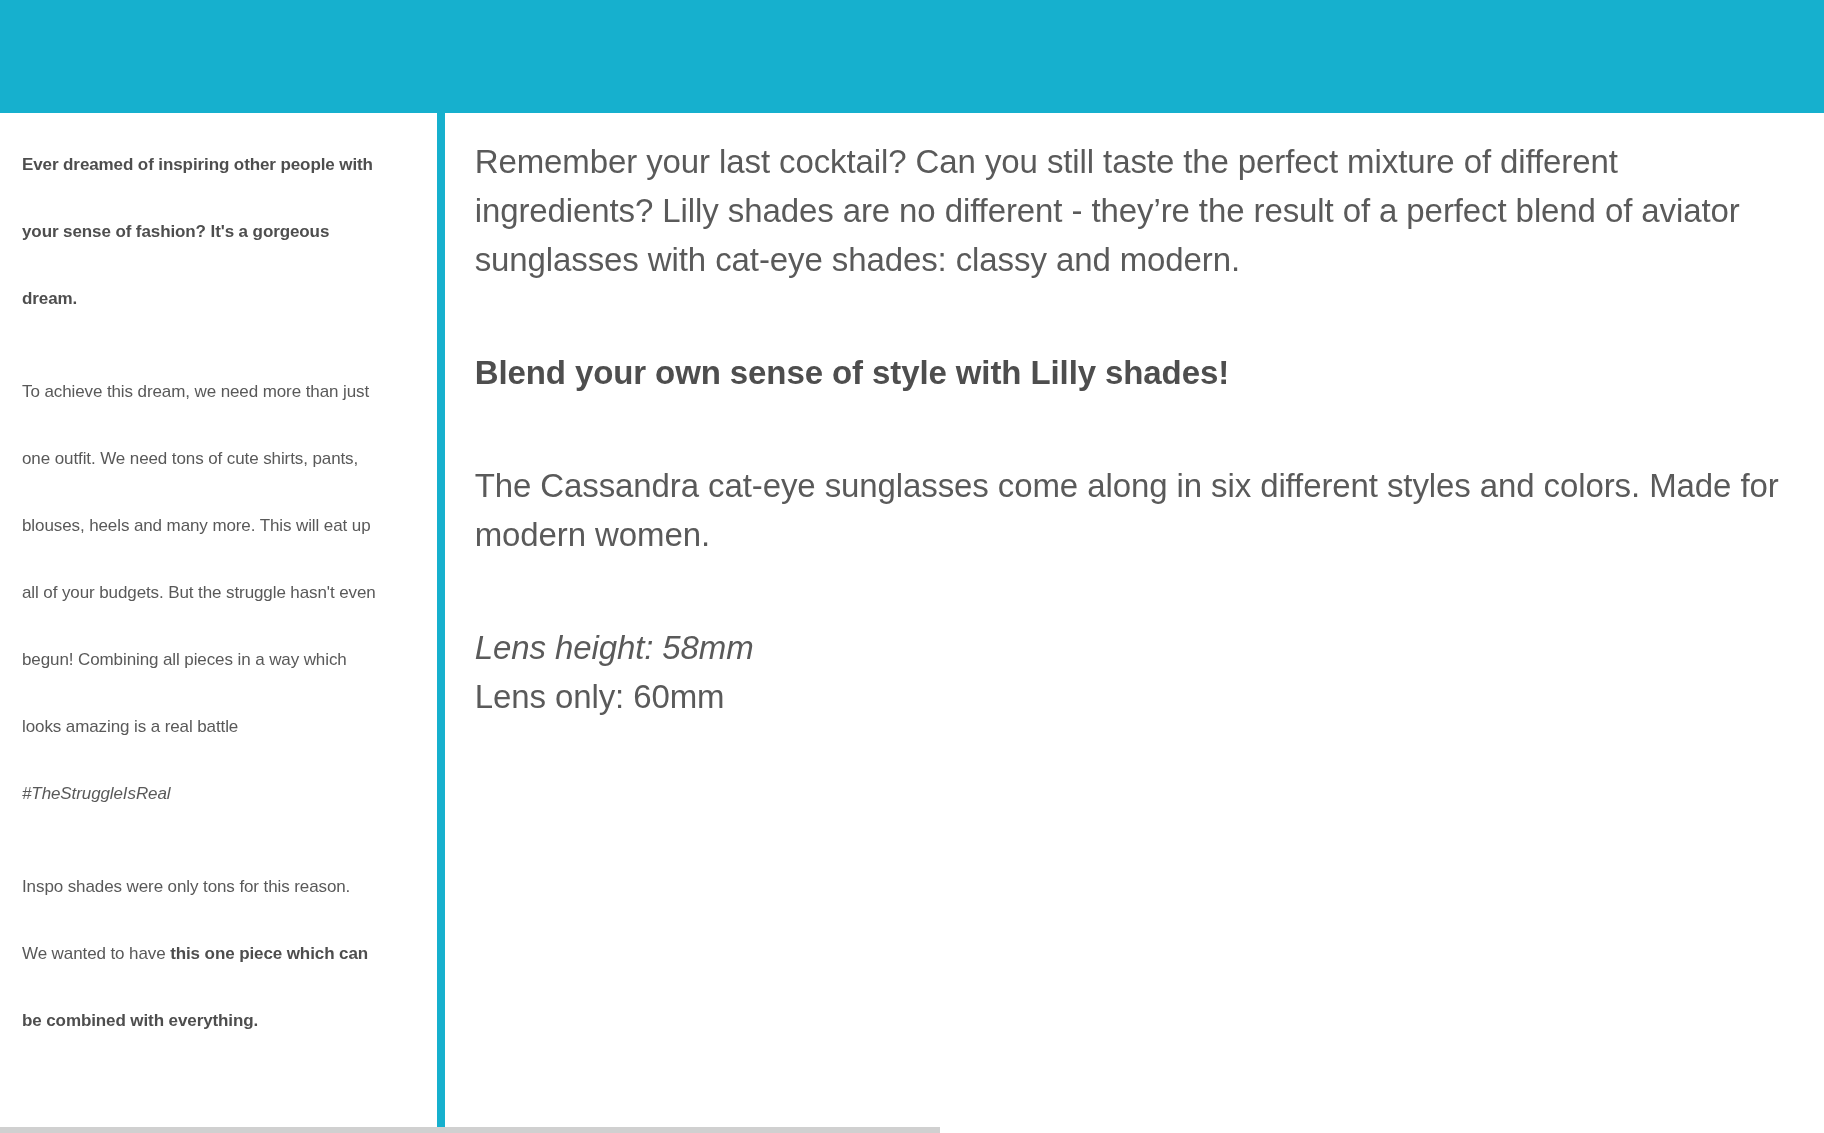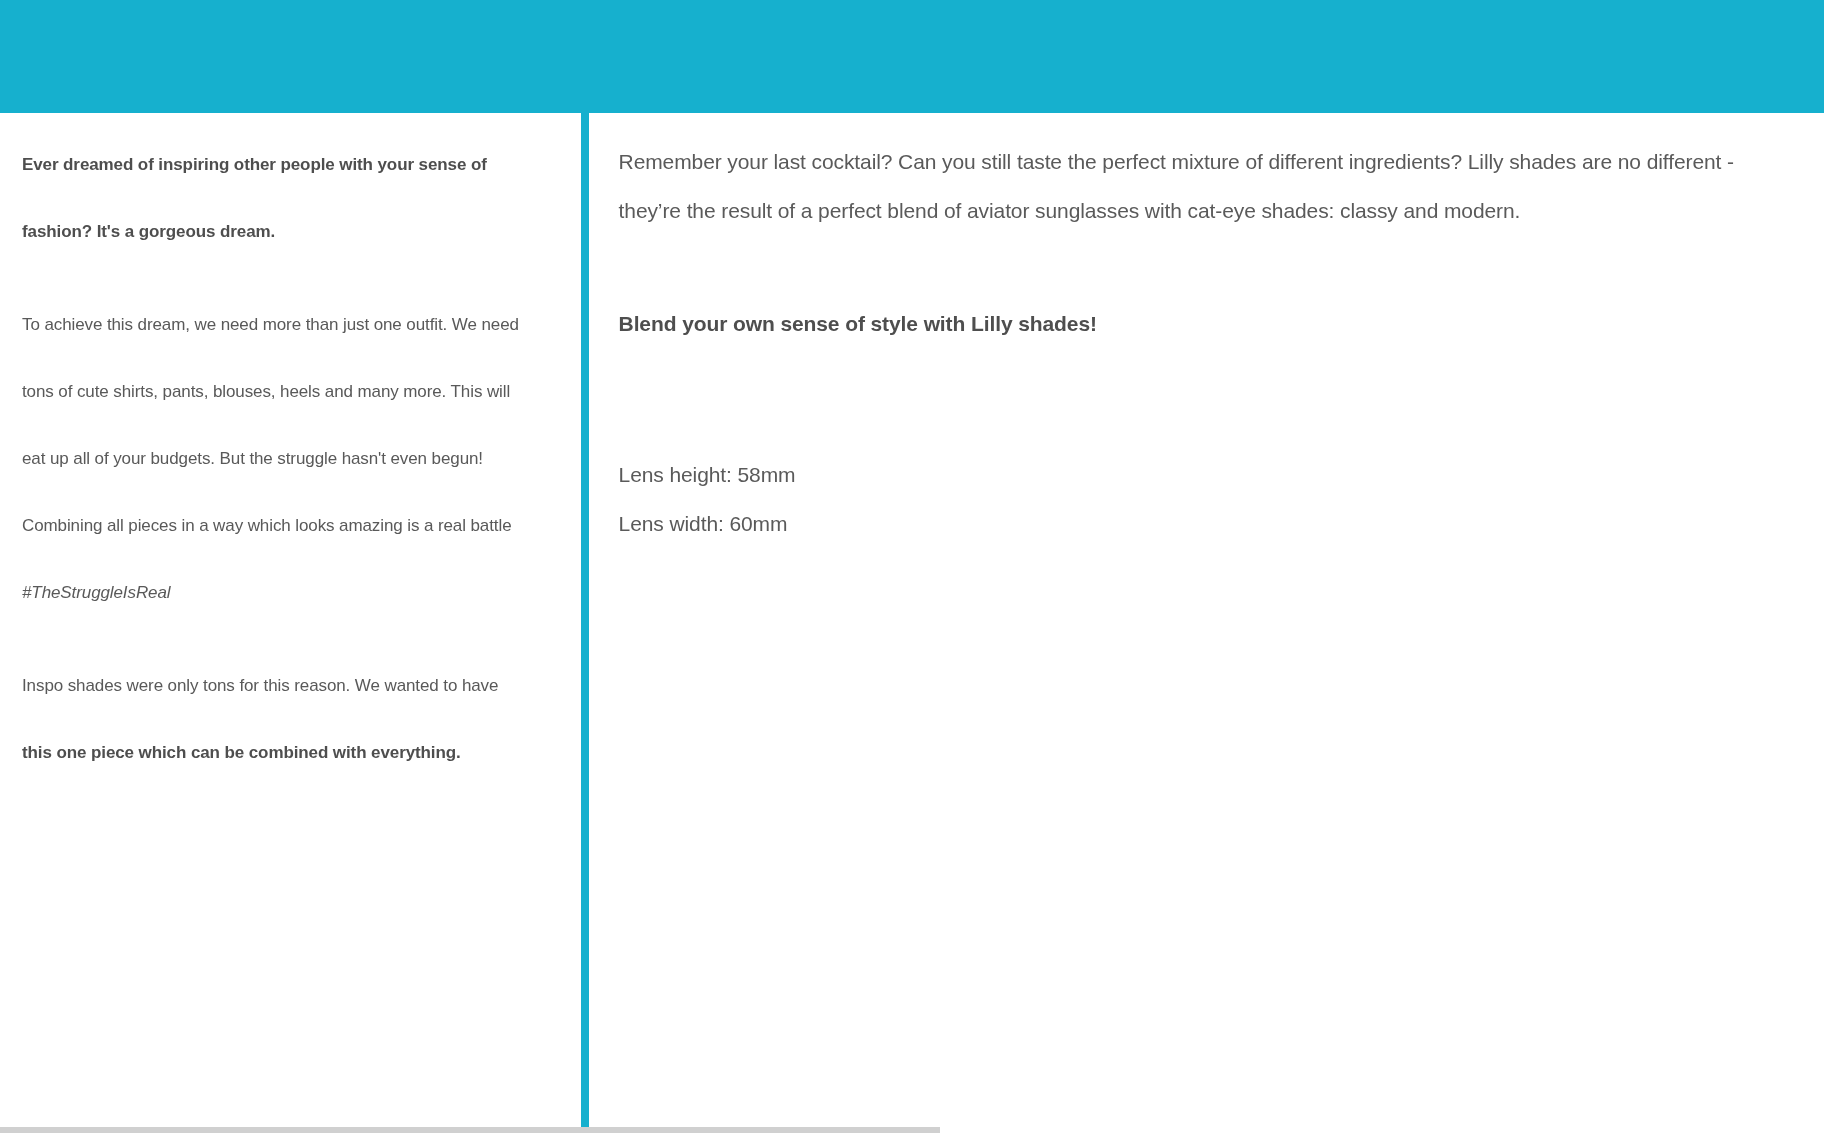--- a/index.html
+++ b/index.html
@@ -60,38 +60,39 @@
     color: #595959;
     font-size: 25.5px;
     line-height: 1.67;
     letter-spacing: -0.1px;
   }
   .col-left p {
     font-size: 17px;
     line-height: 67px;
   }
   .col-right p {
-    font-size: 21px;
+    font-size: 33px;
     line-height: 49px;
     color: #5a5a5a;
   }
   b, strong {
     font-weight: bold;
     color: #4e4e4e;
   }
   i, em {
   }
   .spacer-lg {
     height: 46px;
   }
   .spacer-md {
     height: 38px;
   }
   .tight {
     margin-bottom: 0;
+    font-style: italic;
   }
   .bottom-strip {
     position: absolute;
     left: 0;
     bottom: 0;
     width: 940px;
     height: 6px;
     background: #d0d0d0;
   }
 </style>
@@ -128,28 +129,31 @@
       </p>
 
       <div class="spacer-md"></div>
 
       <p>
         <b>Blend your own sense of style with Lilly shades!</b>
       </p>
 
       <div class="spacer-md"></div>
 
+      <p>
+        <span>The Cassandra cat-eye sunglasses come along in six different styles and colors. Made for modern women.</span>
+      </p>
 
       <div class="spacer-md"></div>
 
       <p class="tight">
         <span>Lens height: 58mm</span>
       </p>
       <p>
-        <span>Lens width: 60mm</span>
+        <span>Lens only: 60mm</span>
       </p>
 
       <div class="spacer-lg"></div>
 
     </div>
 
   </div>
 
   <div class="bottom-strip"></div>
 

